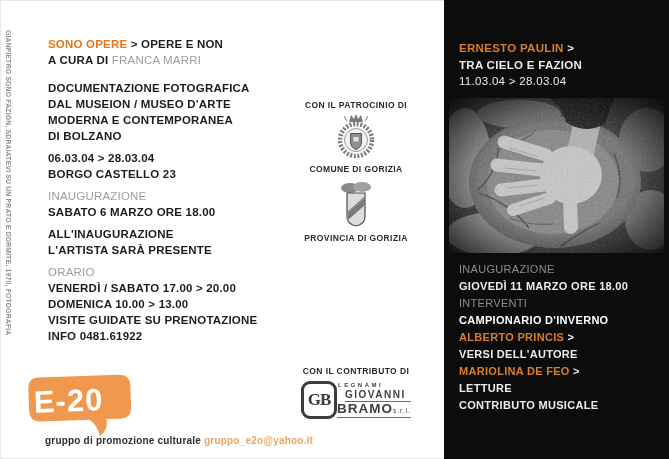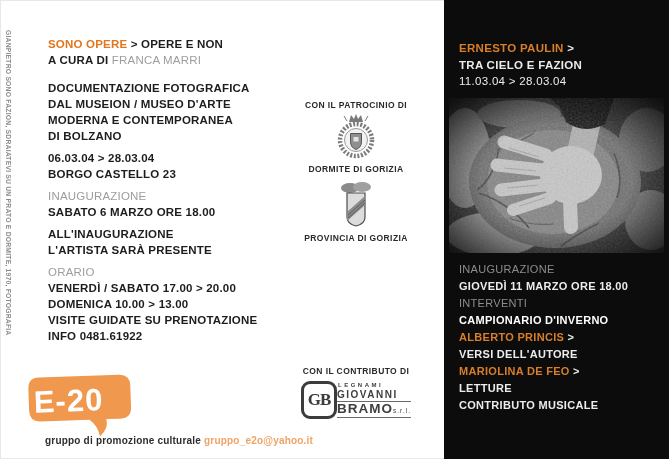--- a/index.html
+++ b/index.html
@@ -30,21 +30,21 @@
   .panel-list{position:absolute;left:15px;top:261px;font-size:11px;line-height:17px;
         font-weight:bold;letter-spacing:.3px;}
   
   .gb-logo{position:absolute;top:381px;left:0;width:100%;display:flex;justify-content:center;
         align-items:flex-start;}
   .gb-mono{width:30px;height:32px;border:3px solid #3c3c3c;border-radius:9px;display:flex;
         align-items:center;justify-content:center;font-weight:bold;font-size:17px;color:#3c3c3c;
         letter-spacing:-1px;font-family:"Liberation Serif",serif;}
   .gb-text{text-align:left;color:#3f3f3f;line-height:1;}
   .gb-top{font-size:6px;letter-spacing:2.5px;font-weight:bold;margin:1px 0 2px 1px;}
-  .gb-name{font-size:10px;letter-spacing:1.5px;font-weight:bold;border-bottom:1px solid #6a6a6a;padding-bottom:1px;}
+  .gb-name{font-size:10px;letter-spacing:1.5px;font-weight:bold;border-bottom:1px solid #6a6a6a;padding-bottom:1px;margin-left:8px;}
   .gb-surname{font-size:13.5px;letter-spacing:1px;font-weight:bold;border-bottom:1px solid #6a6a6a;padding-bottom:1px;}
   .gb-suffix{font-size:6.5px;font-weight:normal;}
   
   .e20{position:absolute;left:27px;top:374px;width:108px;height:66px;transform:rotate(-2deg);}
   .footer-line{position:absolute;left:45px;top:435px;font-size:10px;color:#2e2e2e;
         font-weight:bold;letter-spacing:.2px;}
   .footer-line .mail{color:#eda express;}
   .mail{color:#eda464;cursor:pointer;}
 </style>
 </head>
@@ -92,21 +92,21 @@
       <svg width="44" height="48" viewBox="0 0 44 48">
         <path d="M15,10 L17,3 L20,7 L22,2 L24,7 L27,3 L29,10 Z" fill="#7a7a7a"></path>
         <line x1="13" y1="9" x2="10" y2="4" stroke="#7a7a7a" stroke-width="1"></line>
         <line x1="31" y1="9" x2="34" y2="4" stroke="#7a7a7a" stroke-width="1"></line>
         <circle cx="22" cy="28" r="16" fill="none" stroke="#7d7d7d" stroke-width="4.5" stroke-dasharray="2 1.6"></circle>
         <circle cx="22" cy="28" r="11.5" fill="#f2f2f2" stroke="#9a9a9a" stroke-width="1"></circle>
         <path d="M16.5,21.5 h11 v8 q0,6 -5.5,8 q-5.5,-2 -5.5,-8 Z" fill="#8f8f8f" stroke="#555" stroke-width="1"></path>
         <rect x="19.5" y="25" width="5" height="4.5" fill="#e3e3e3"></rect>
       </svg>
     </div>
-    <div class="c-label" style="top:164px;">DORMITE DI GORIZIA</div>
+    <div class="c-label" style="top:164px;">COMUNE DI GORIZIA</div>
 
     <div class="crest" style="top:180px;">
       <svg width="34" height="50" viewBox="0 0 34 50">
         <ellipse cx="11" cy="8" rx="9" ry="5" fill="#8a8a8a"></ellipse>
         <ellipse cx="23" cy="7" rx="9" ry="5" fill="#a0a0a0"></ellipse>
         <path d="M8,13 h18 v24 q0,7 -9,9 q-9,-2 -9,-9 Z" fill="#dcdcdc" stroke="#4d4d4d" stroke-width="1.2"></path>
         <path d="M8,32 L26,16 L26,25 L8,41 Z" fill="#8a8a8a"></path>
         <line x1="9" y1="35" x2="26" y2="20" stroke="#5e5e5e" stroke-width="1"></line>
         <line x1="9" y1="38" x2="26" y2="23" stroke="#5e5e5e" stroke-width="1"></line>
       </svg>

